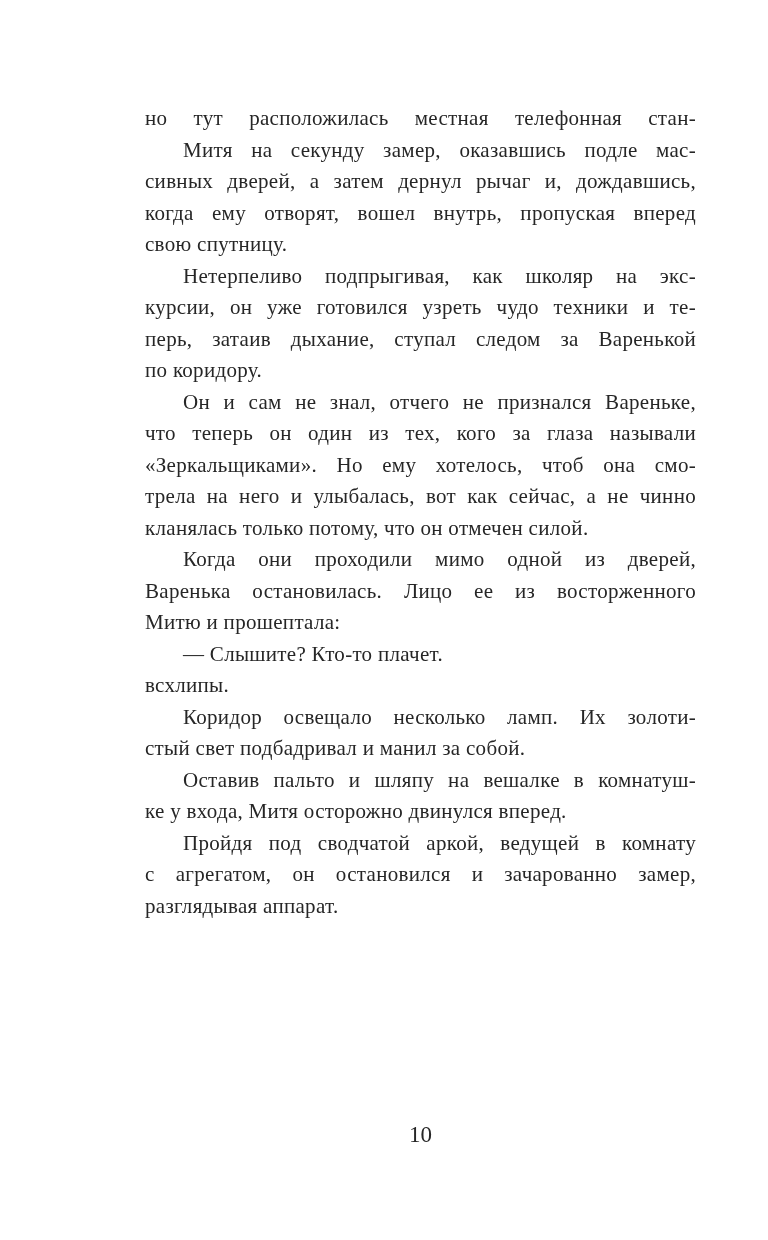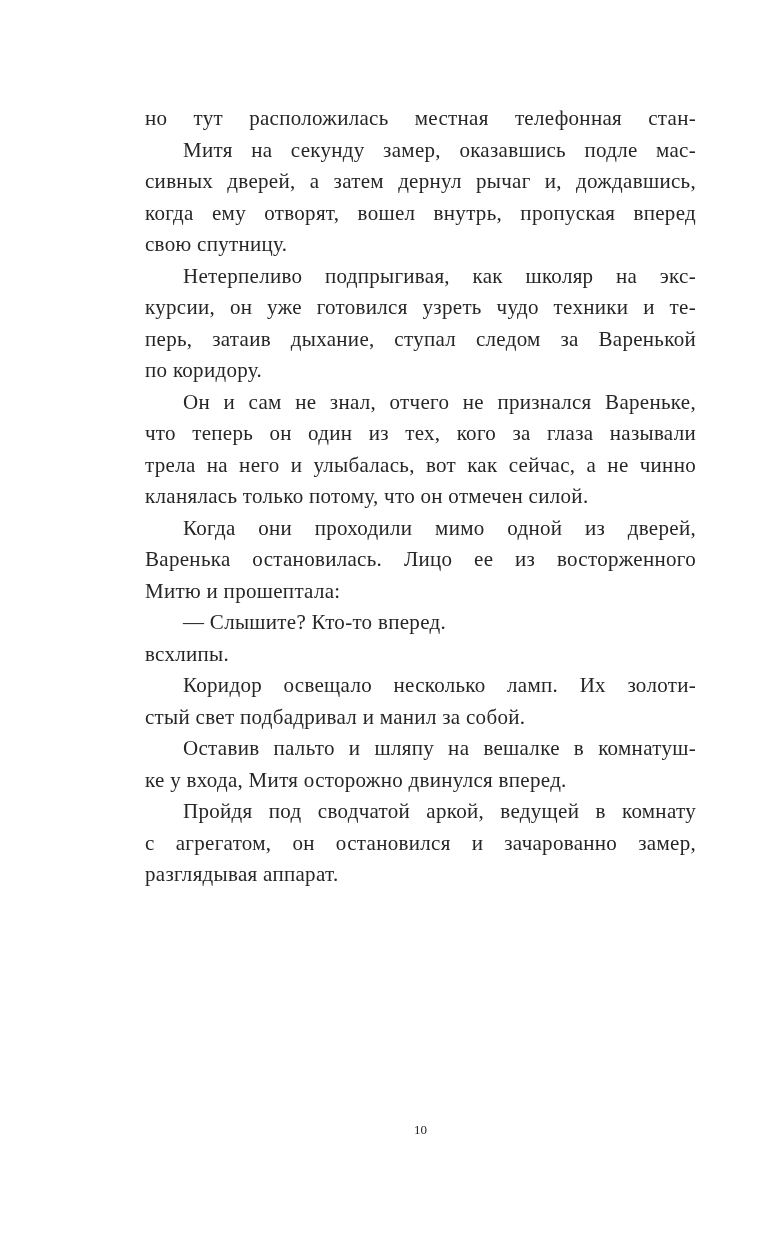--- a/index.html
+++ b/index.html
@@ -48,21 +48,21 @@
   }
   .line.indent {
     text-indent: 38px;
   }
   .page-number {
     position: absolute;
     left: 137px;
     top: 1122px;
     width: 551px;
     text-align: center;
-    font-size: 13px;
+    font-size: 23px;
     color: #262626;
   }
 </style>
 </head>
 <body>
 
 <div class="book-page">
   <div class="page-text">
       <div class="paragraph">
         <div class="line">но тут расположилась местная телефонная стан-</div>
@@ -75,30 +75,31 @@
       </div>
       <div class="paragraph">
         <div class="line indent">Нетерпеливо подпрыгивая, как школяр на экс-</div>
         <div class="line">курсии, он уже готовился узреть чудо техники и те-</div>
         <div class="line">перь, затаив дыхание, ступал следом за Варенькой</div>
         <div class="line last">по коридору.</div>
       </div>
       <div class="paragraph">
         <div class="line indent">Он и сам не знал, отчего не признался Вареньке,</div>
         <div class="line">что теперь он один из тех, кого за глаза называли</div>
+        <div class="line">«Зеркальщиками». Но ему хотелось, чтоб она смо-</div>
         <div class="line">трела на него и улыбалась, вот как сейчас, а не чинно</div>
         <div class="line last">кланялась только потому, что он отмечен силой.</div>
       </div>
       <div class="paragraph">
         <div class="line indent">Когда они проходили мимо одной из дверей,</div>
         <div class="line">Варенька остановилась. Лицо ее из восторженного</div>
         <div class="line last">Митю и прошептала:</div>
       </div>
       <div class="paragraph">
-        <div class="line last indent">— Слышите? Кто-то вперед.</div>
+        <div class="line last indent">— Слышите? Кто-то плачет.</div>
       </div>
       <div class="paragraph">
         <div class="line last">всхлипы.</div>
       </div>
       <div class="paragraph section-break">
         <div class="line indent">Коридор освещало несколько ламп. Их золоти-</div>
         <div class="line last">стый свет подбадривал и манил за собой.</div>
       </div>
       <div class="paragraph">
         <div class="line indent">Оставив пальто и шляпу на вешалке в комнатуш-</div>

